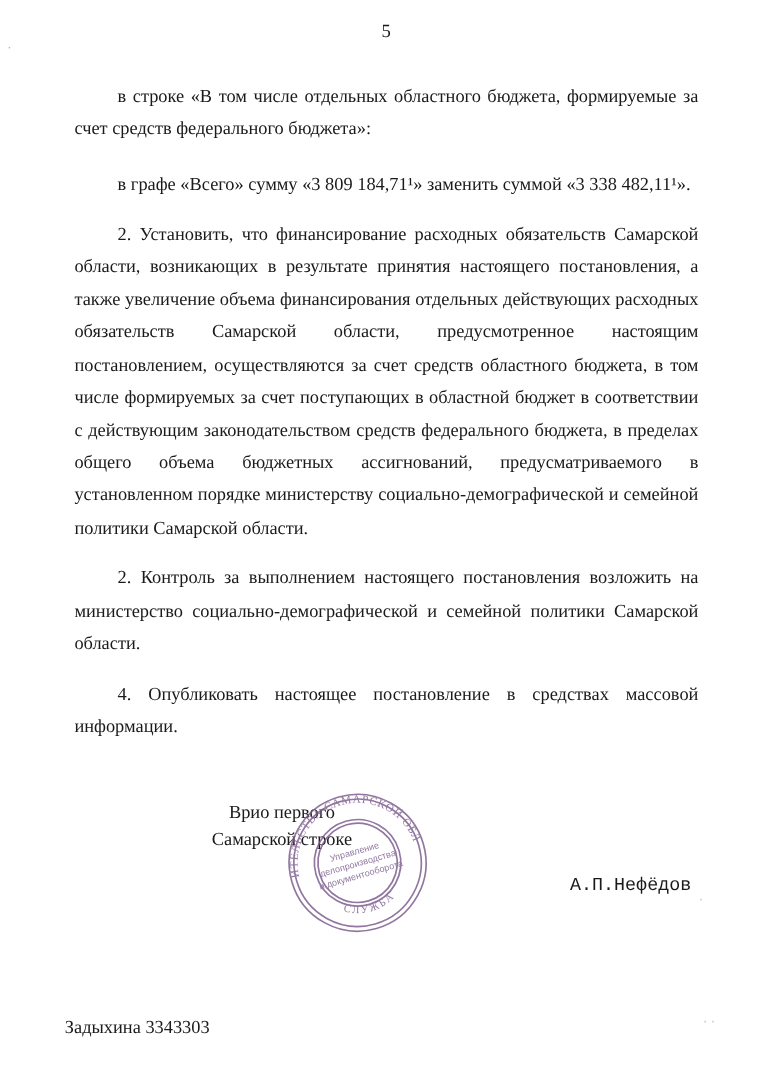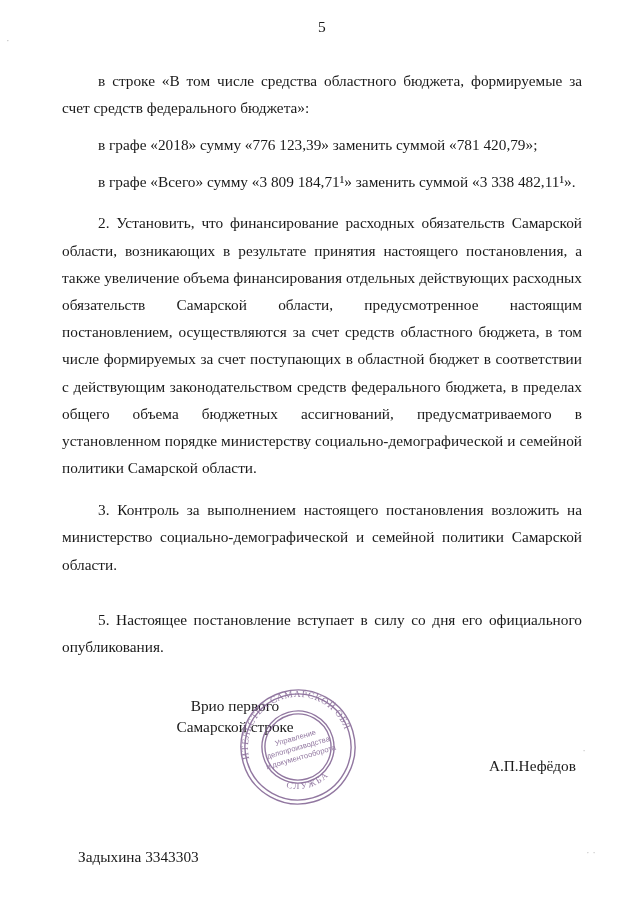--- a/index.html
+++ b/index.html
@@ -52,33 +52,34 @@
     width: 250px;
     text-align: center;
     font-size: 15.3px;
     line-height: 1.42;
   }
   .sign-name {
     position: absolute;
     right: 6px;
     top: 62px;
     font-size: 15.3px;
+    font-family: Liberation Mono, monospace;
   }
   .stamp {
     position: absolute;
     left: 172px;
     top: -12px;
     width: 128px;
     height: 128px;
     opacity: 0.82;
   }
   .stamp svg { display: block; }
   .footer-exec {
     position: absolute;
-    left: 78px;
+    left: 54px;
     top: 848px;
     font-size: 15.3px;
   }
   .edge-mark-left {
     position: absolute;
     left: 6px;
     top: 34px;
     font-size: 11px;
     color: #b9b9b9;
   }
@@ -101,38 +102,37 @@
 <body>
 
 <div class="page">
 
   <div class="edge-mark-left">·</div>
 
   <div class="page-number">5</div>
 
   <div class="gap-small"></div>
 
-  <p class="para">в строке «В том числе средства областного бюджета, формируемые за счет средств федерального бюджета»:</p>
+  <p class="para">в строке «В том числе отдельных областного бюджета, формируемые за счет средств федерального бюджета»:</p>
   <div class="gap-small"></div>
 
-  <p class="para">в графе «2018» сумму «776 123,39» заменить суммой «781 420,79»;</p>
   <div class="gap-small"></div>
 
   <p class="para">в графе «Всего» сумму «3 809  184,71¹» заменить суммой «3 338 482,11¹».</p>
   <div class="gap-med"></div>
 
   <p class="para">2.  Установить,  что  финансирование  расходных  обязательств Самарской области, возникающих в результате принятия настоящего постановления, а также увеличение объема финансирования отдельных действующих расходных обязательств Самарской области, предусмотренное настоящим постановлением, осуществляются за счет средств областного бюджета, в том числе формируемых за счет поступающих в областной бюджет в соответствии с действующим законодательством средств федерального бюджета, в пределах общего объема бюджетных ассигнований, предусматриваемого в установленном порядке министерству социально-демографической и семейной политики Самарской области.</p>
   <div class="gap-med"></div>
 
-  <p class="para">3. Контроль за выполнением настоящего постановления возложить на министерство социально-демографической и семейной политики Самарской области.</p>
+  <p class="para">2. Контроль за выполнением настоящего постановления возложить на министерство социально-демографической и семейной политики Самарской области.</p>
   <div class="gap-med"></div>
 
+  <p class="para">4. Опубликовать настоящее постановление в средствах массовой информации.</p>
   <div class="gap-med"></div>
 
-  <p class="para">5. Настоящее постановление вступает в силу со дня его официального опубликования.</p>
 
   <div class="sign-block">
     <div class="sign-title">
       <div>Врио первого</div>
       <div>Самарской строке</div>
     </div>
 
     <div class="stamp">
       <svg width="128" height="128" viewBox="0 0 128 128" aria-hidden="true">
         <defs>

